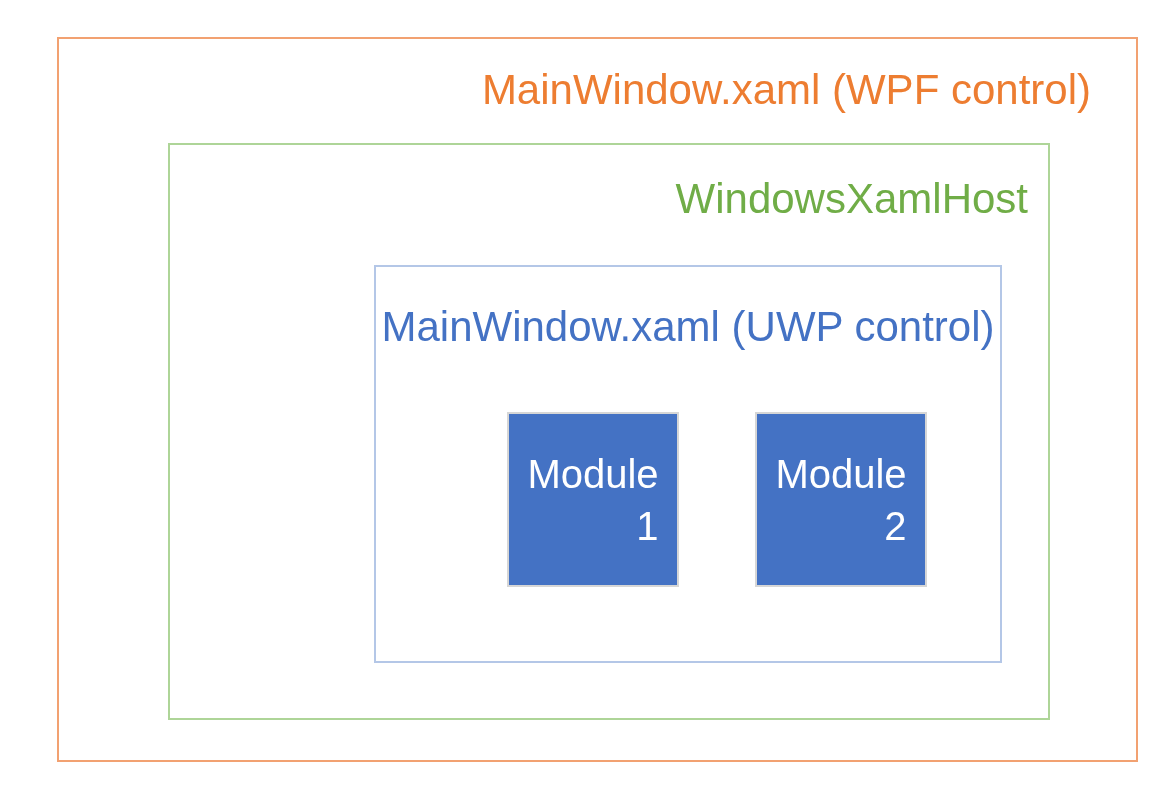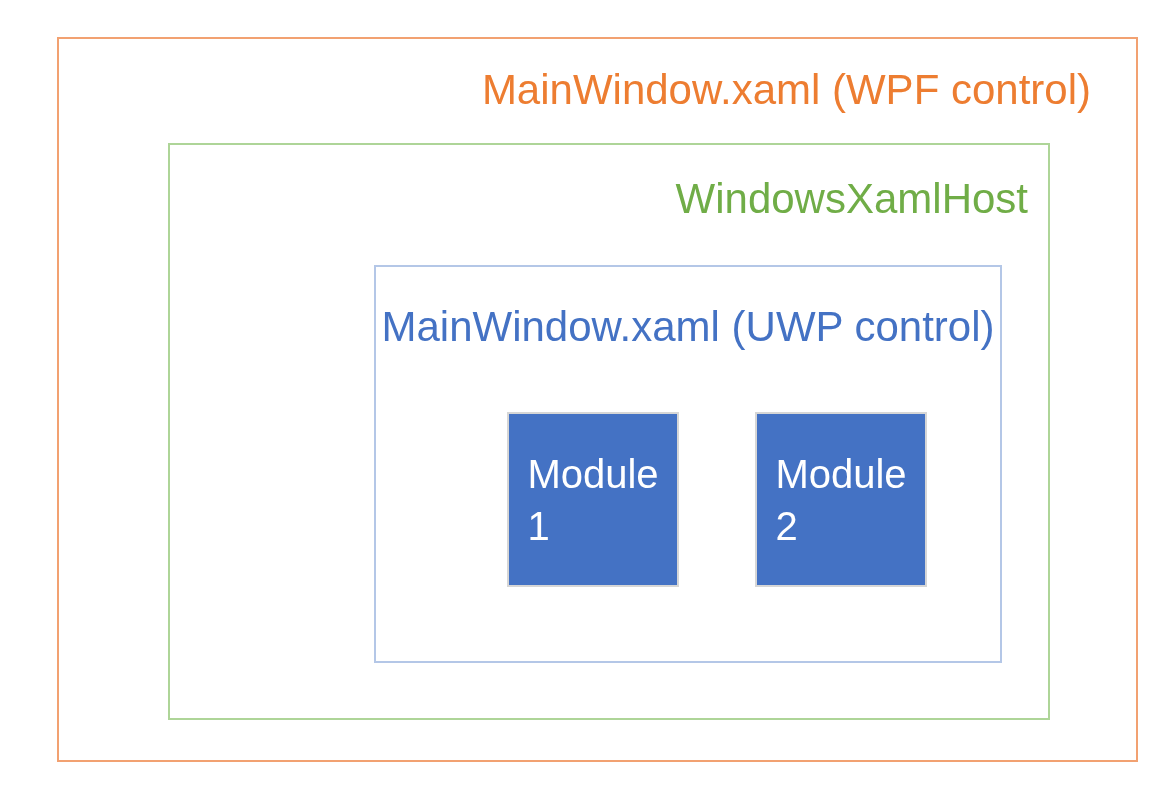--- a/index.html
+++ b/index.html
@@ -66,21 +66,21 @@
     display: flex;
     align-items: center;
     justify-content: center;
   }
   .module-1 { left: 131px; }
   .module-2 { left: 379px; }
   .module-text {
     color: #FFFFFF;
     font-size: 40px;
     line-height: 1.3;
-    text-align: left;
+    text-align: right;
     white-space: pre-line;
   }
 </style>
 </head>
 <body>
 
 <div class="canvas">
 
   <div class="box box-outer">
     <div class="diagram-label label-outer">MainWindow.xaml (WPF control)</div>

